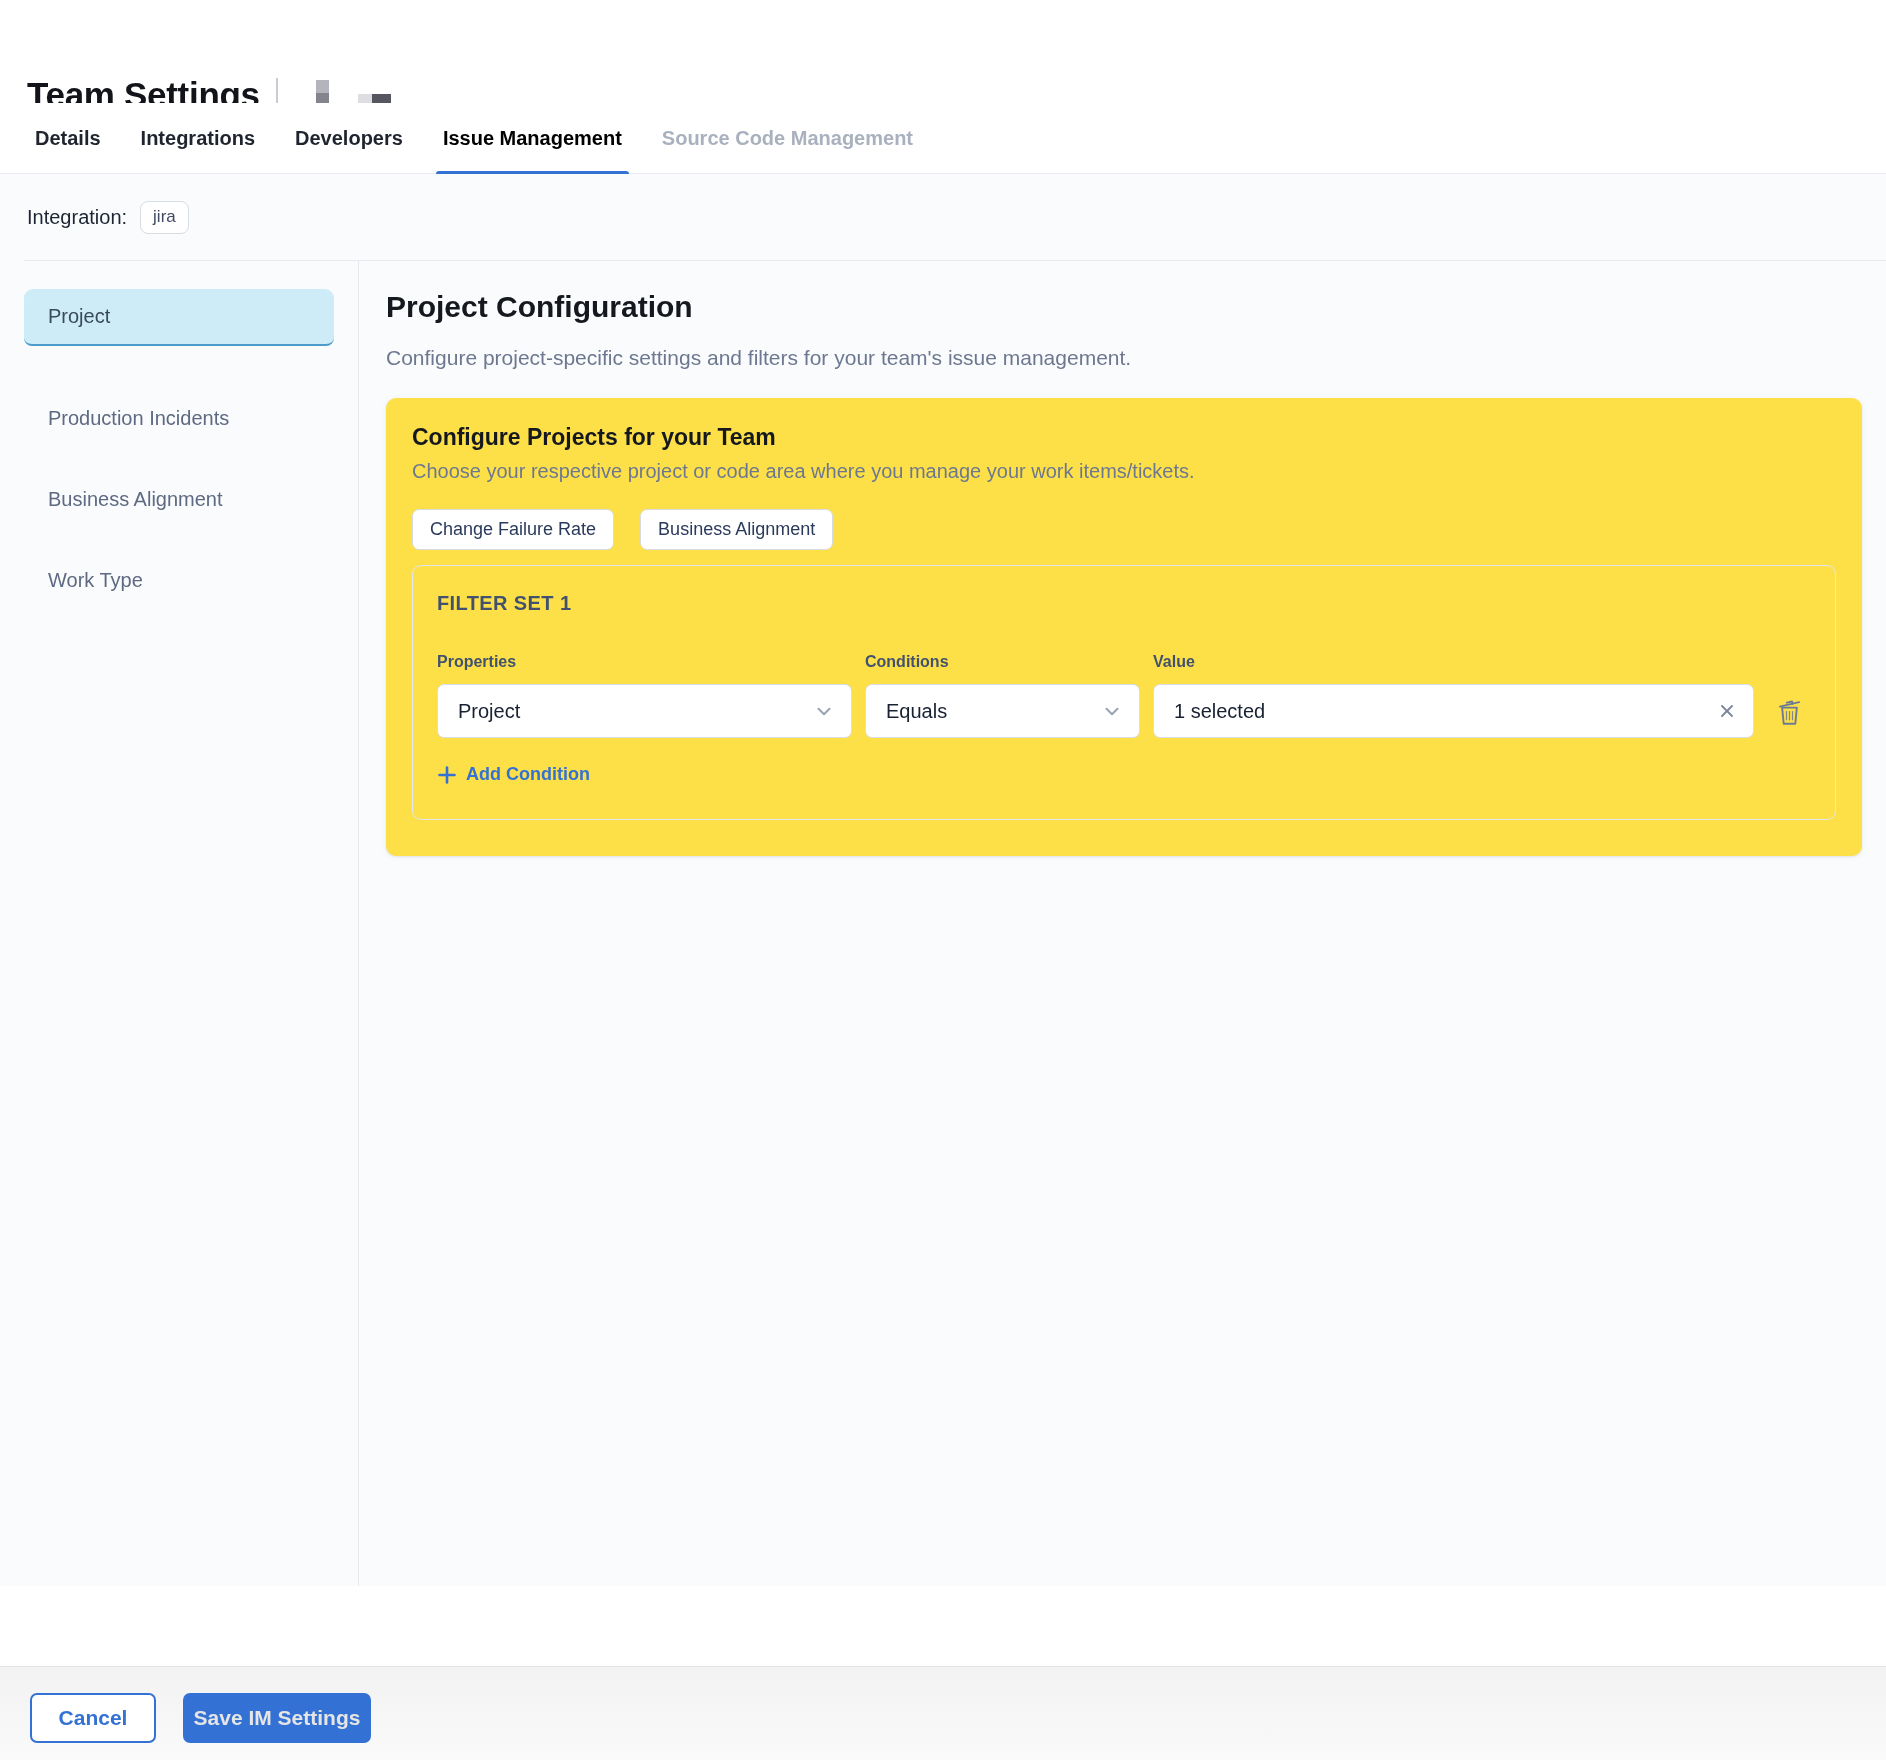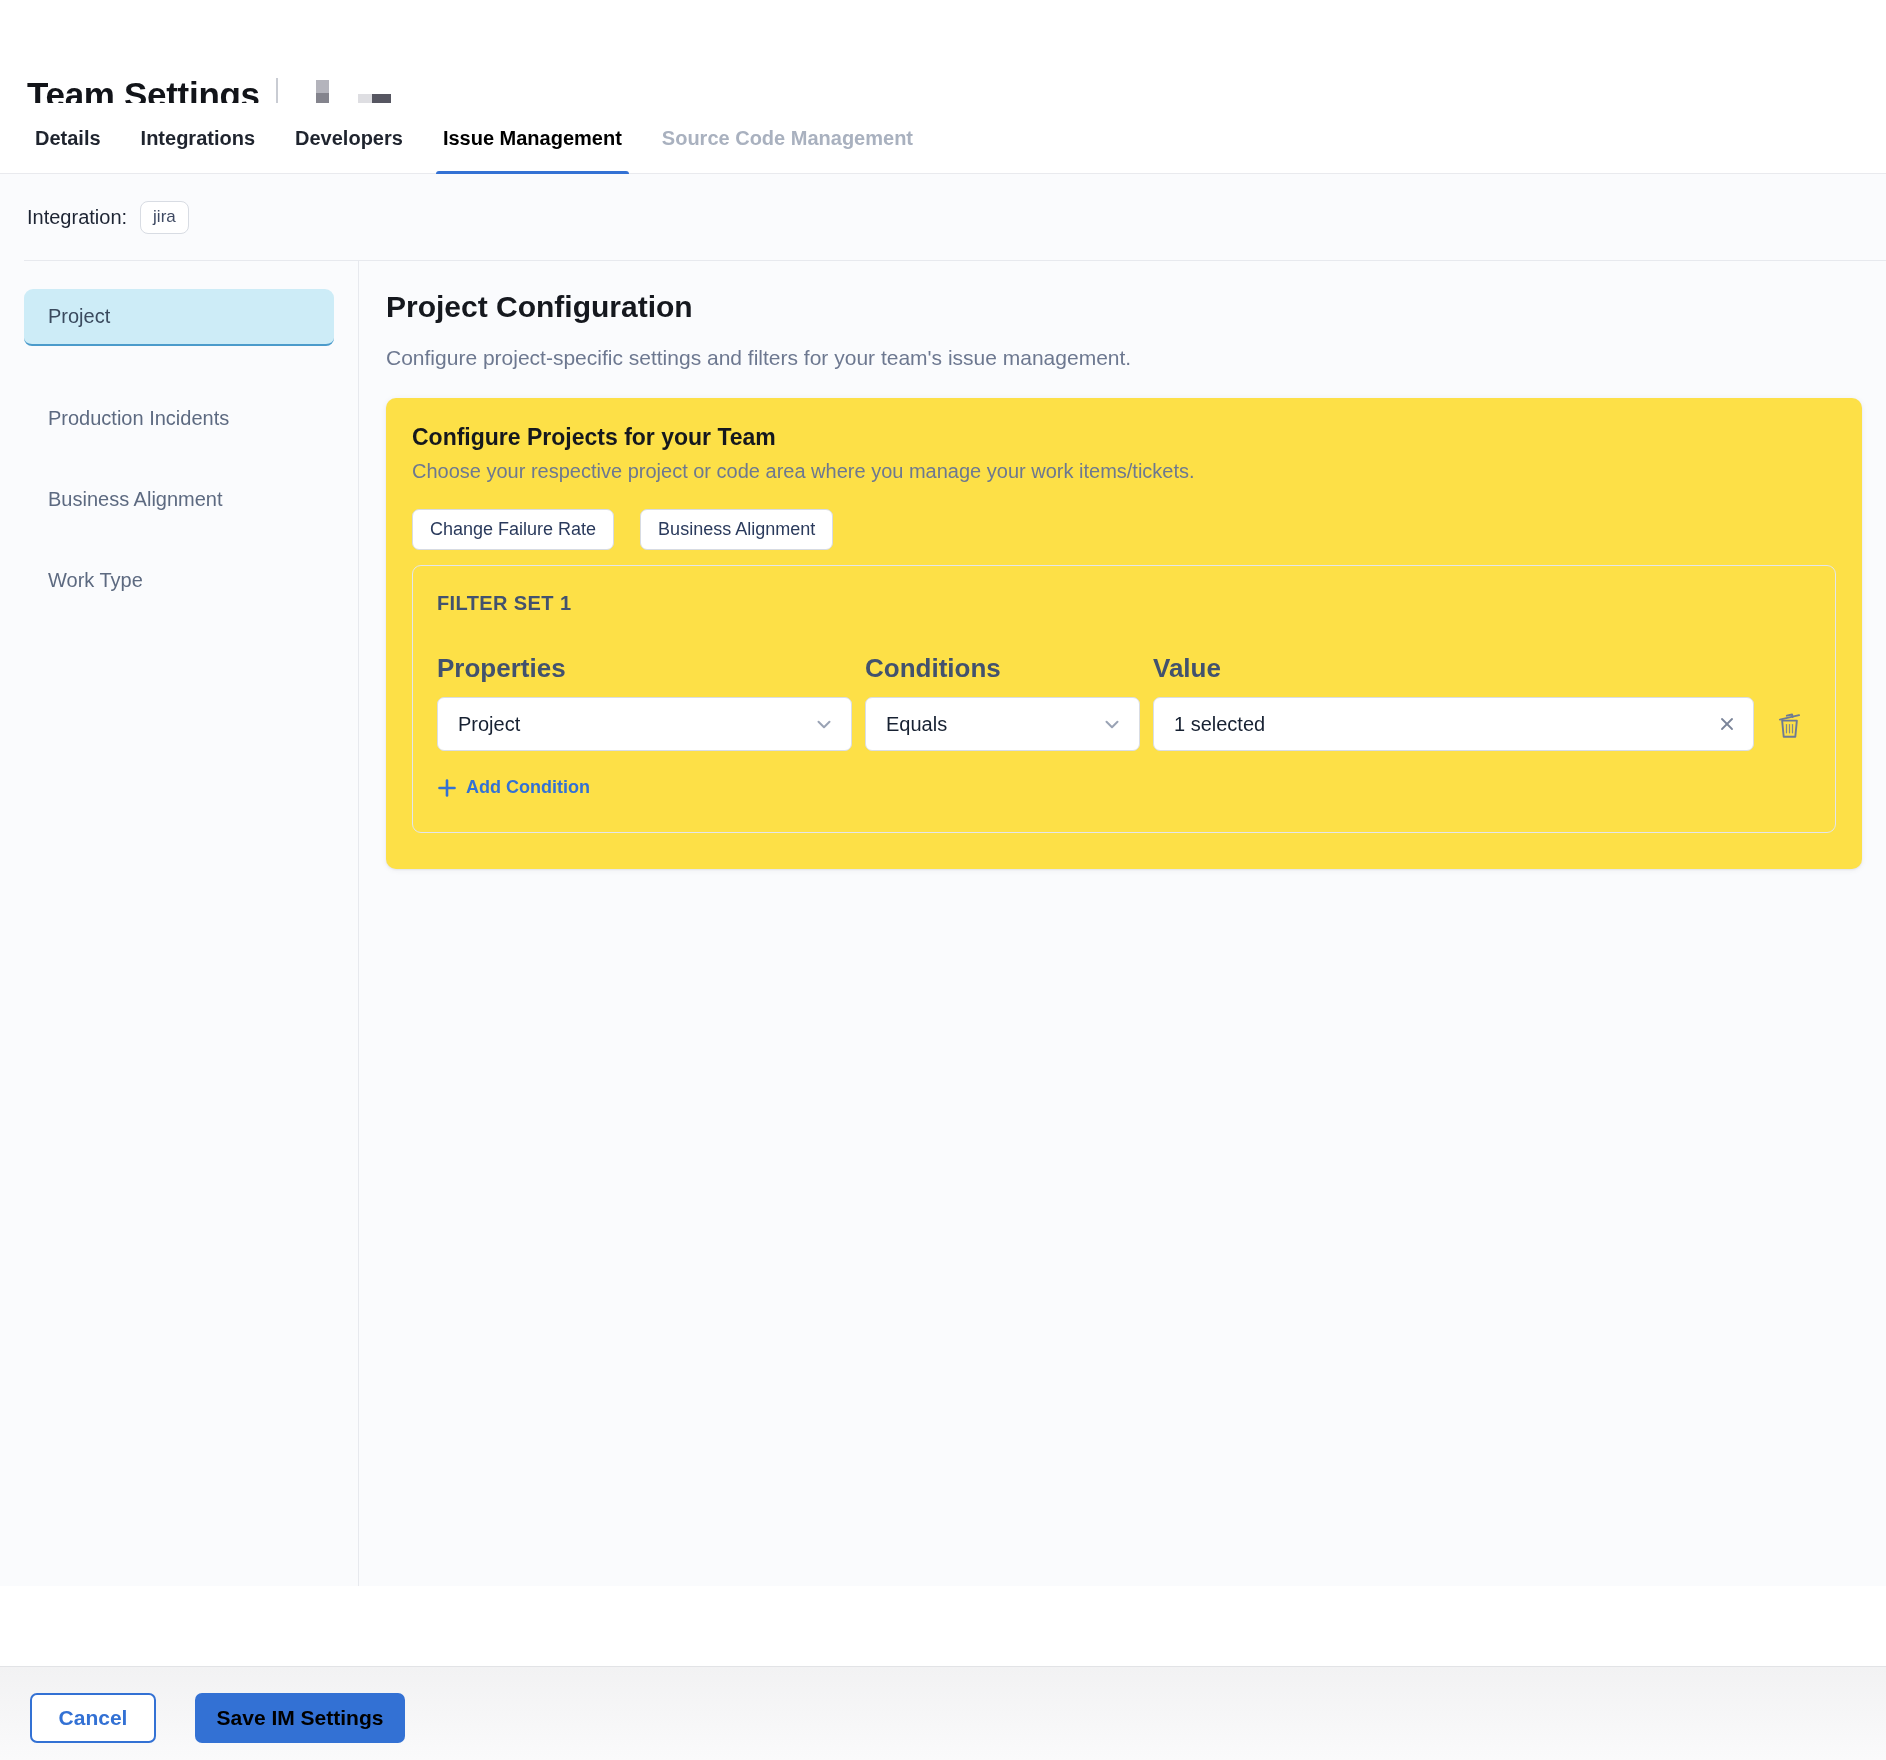--- a/index.html
+++ b/index.html
@@ -66,21 +66,21 @@
 
   .chips { display:flex; gap:26px; margin-top:26px; }
   .chip { font-size:18px; font-weight:500; color:#2a3a5c; background:#fff;
           border:1px solid #d7dbe2; border-radius:7px; padding:9px 17px; cursor:pointer; }
 
   .filter-box { margin-top:15px; border:1px solid #e3e6ec; border-radius:9px;
                 padding:26px 24px 30px; }
   .fs-title { font-size:20px; font-weight:700; letter-spacing:.4px; color:#42526e; }
   .fgrid { display:grid; grid-template-columns:415px 275px 1fr 44px; column-gap:13px; align-items:center; }
   .fgrid.labels { margin-top:38px; }
-  .flabel { font-size:26px; font-weight:700; color:#42526e; }
+  .flabel { font-size:16px; font-weight:700; color:#42526e; }
   .fgrid.controls { margin-top:13px; }
   .select, .valuebox {
       height:54px; background:#fff; border:1px solid #d9dde4; border-radius:7px;
       display:flex; align-items:center; padding:0 16px 0 20px;
       font-size:20px; color:#172132; cursor:pointer; }
   .select .lbl, .valuebox .lbl { flex:1; }
   .icon { display:inline-flex; align-items:center; justify-content:center; }
   .trash-cell { display:flex; justify-content:center; cursor:pointer; }
 
   .addcond { margin-top:26px; display:inline-flex; align-items:center; gap:9px;
@@ -91,21 +91,21 @@
   
   .white-gap { position:absolute; top:1586px; left:0; right:0; height:80px; background:#fff; }
   .footer { position:absolute; top:1666px; left:0; right:0; height:94px;
             border-top:1px solid #e2e3e6;
             background:linear-gradient(#f2f2f3, #fafafb);
             display:flex; align-items:flex-start; }
   .btn { height:50px; border-radius:7px; font-family:"Liberation Sans", sans-serif;
          font-size:21px; font-weight:700; cursor:pointer; margin-top:26px; }
   .btn-cancel { width:126px; margin-left:30px; background:#fff; color:var(--accent);
                 border:2px solid var(--accent); }
-  .btn-save { width:210px; margin-left:39px; background:var(--accent); color:#000000; border:none; }
+  .btn-save { width:188px; margin-left:27px; background:var(--accent); color:#e5e5e5; border:none; }
 </style>
 </head>
 <body>
 
 <div class="page">
 
   <div class="hdr">
     <h1>Team Settings</h1>
     <div class="hdr-sep"></div>
     <div class="redact1"></div>

